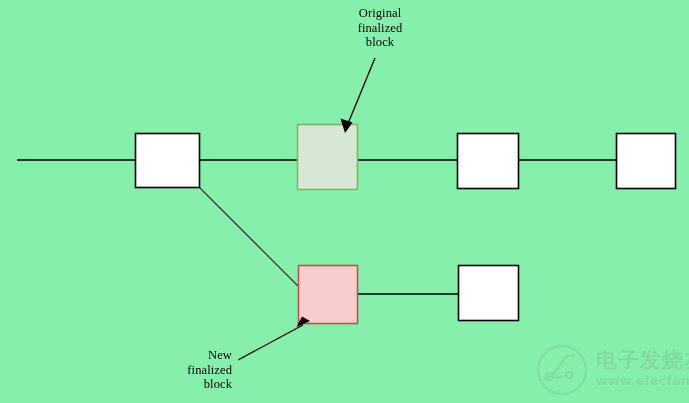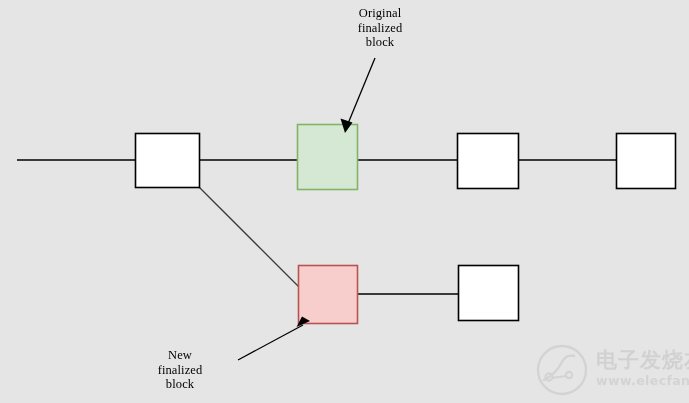--- a/index.html
+++ b/index.html
@@ -8,21 +8,21 @@
     padding: 0;
     background: #ffffff;
   }
   body {
     font-family: "Liberation Serif", "DejaVu Serif", serif;
   }
   #canvas {
     position: relative;
     width: 689px;
     height: 403px;
-    background: #e5e5e5;
+    background: #86efac;
     overflow: hidden;
   }
   #diagram-svg {
     position: absolute;
     left: 0;
     top: 0;
     width: 689px;
     height: 403px;
   }
   .note-label {
@@ -37,20 +37,21 @@
   }
   #label-original {
     left: 340px;
     top: 6px;
     width: 80px;
   }
   #label-new {
     left: 128px;
     top: 348px;
     width: 104px;
+    text-align: right;
   }
   .watermark {
     position: absolute;
     pointer-events: none;
     opacity: 0.16;
   }
   #watermark-group {
     left: 534px;
     top: 342px;
     width: 152px;

